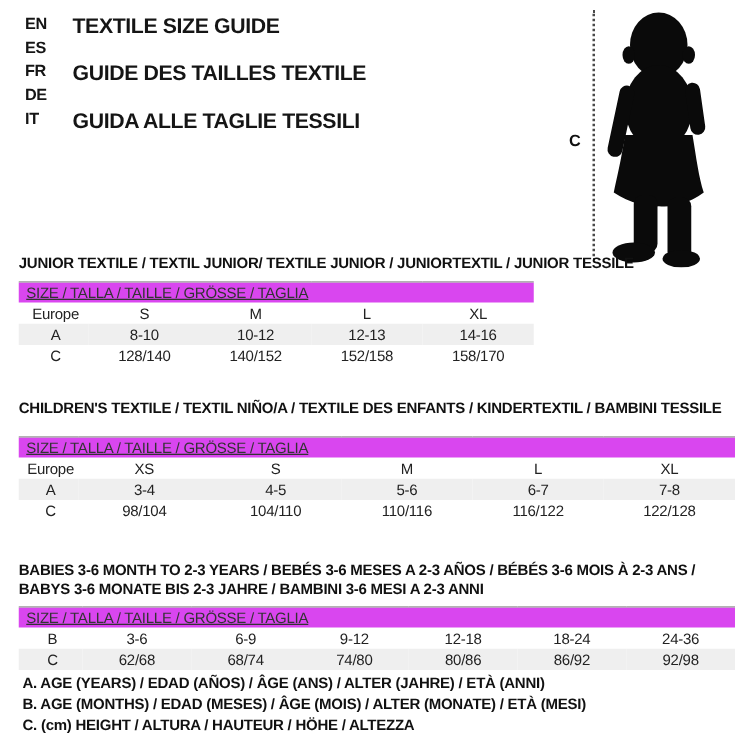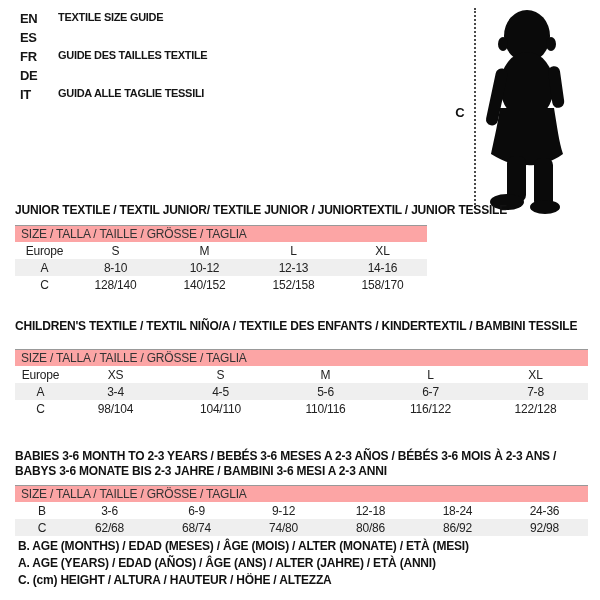--- a/index.html
+++ b/index.html
@@ -3,21 +3,21 @@
 <meta charset="utf-8">
 <style>
   html,body{margin:0;padding:0;background:#fff;}
   .page{position:relative;width:600px;height:600px;background:#ffffff;overflow:hidden;
         font-family:"Liberation Sans","DejaVu Sans",sans-serif;color:#1e1e1e;}
 
   
   .lang-block{position:absolute;left:20px;top:11px;}
   .lang-row{display:flex;height:19px;align-items:flex-start;}
   .lang-code{width:38px;font-weight:bold;font-size:13px;letter-spacing:-0.3px;color:#151515;}
-  .lang-title{font-weight:bold;font-size:11px;letter-spacing:-0.3px;color:#151515;white-space:nowrap;}
+  .lang-title{font-weight:bold;font-size:17px;letter-spacing:-0.3px;color:#151515;white-space:nowrap;}
 
   
   .dotted-line{position:absolute;left:474px;top:8px;height:200px;width:0;border-left:2px dotted #4a4a4a;}
   .c-label{position:absolute;left:452px;top:105px;width:16px;text-align:center;
            font-weight:bold;font-size:13px;color:#111;}
   .toddler{position:absolute;left:483px;top:6px;width:92px;height:208px;}
 
   
   .size-section{position:absolute;left:15px;}
   .section-0{top:202px;width:412px;}
@@ -29,22 +29,22 @@
   .section-0 .size-table{margin-top:7px;}
   .section-1 .size-table{margin-top:15px;}
   .section-2 .size-table{margin-top:6px;}
 
   table.size-table{border-collapse:collapse;table-layout:fixed;width:100%;}
   .section-0 col.label-col{width:56px;}
   .section-1 col.label-col{width:48px;}
   .section-2 col.label-col{width:51px;}
   .size-table td{padding:0;font-size:12px;letter-spacing:-0.2px;color:#222;
                  text-align:center;vertical-align:middle;}
-  tr.bar-row td{background:#fca5a5;border-top:1px solid #999;height:16px;
-                text-align:left;padding-left:6px;color:#333;white-space:nowrap;}
+  tr.bar-row td{background:#d946ef;border-top:1px solid #999;height:16px;
+                text-align:left;padding-left:6px;color:#333;white-space:nowrap;text-decoration:underline;}
   tr.head-row td{height:17px;}
   tr.data-row td{height:17px;}
   tr.head-row td:first-child, tr.data-row td:first-child{text-align:center;padding-left:3px;}
   tr.shaded td{background:#efefef;}
 
   
   .notes{position:absolute;left:18px;top:538px;}
   .note-line{font-weight:bold;font-size:12px;line-height:17px;letter-spacing:-0.2px;
              color:#111;white-space:nowrap;}
 </style>
@@ -208,18 +208,18 @@
               <td class="data-cell">80/86</td>
               <td class="data-cell">86/92</td>
               <td class="data-cell">92/98</td>
             </tr>
           </tbody>
         </table>
       </section>
     </main>
 
   <footer class="notes" id="notes">
+      <div class="note-line">A. AGE (YEARS) / EDAD (AÑOS) / ÂGE (ANS) / ALTER (JAHRE) / ETÀ (ANNI)</div>
       <div class="note-line">B. AGE (MONTHS) / EDAD (MESES) / ÂGE (MOIS) / ALTER (MONATE) / ETÀ (MESI)</div>
-      <div class="note-line">A. AGE (YEARS) / EDAD (AÑOS) / ÂGE (ANS) / ALTER (JAHRE) / ETÀ (ANNI)</div>
       <div class="note-line">C. (cm) HEIGHT / ALTURA / HAUTEUR / HÖHE / ALTEZZA</div>
     </footer>
 
 </div>
 
 </body></html>

